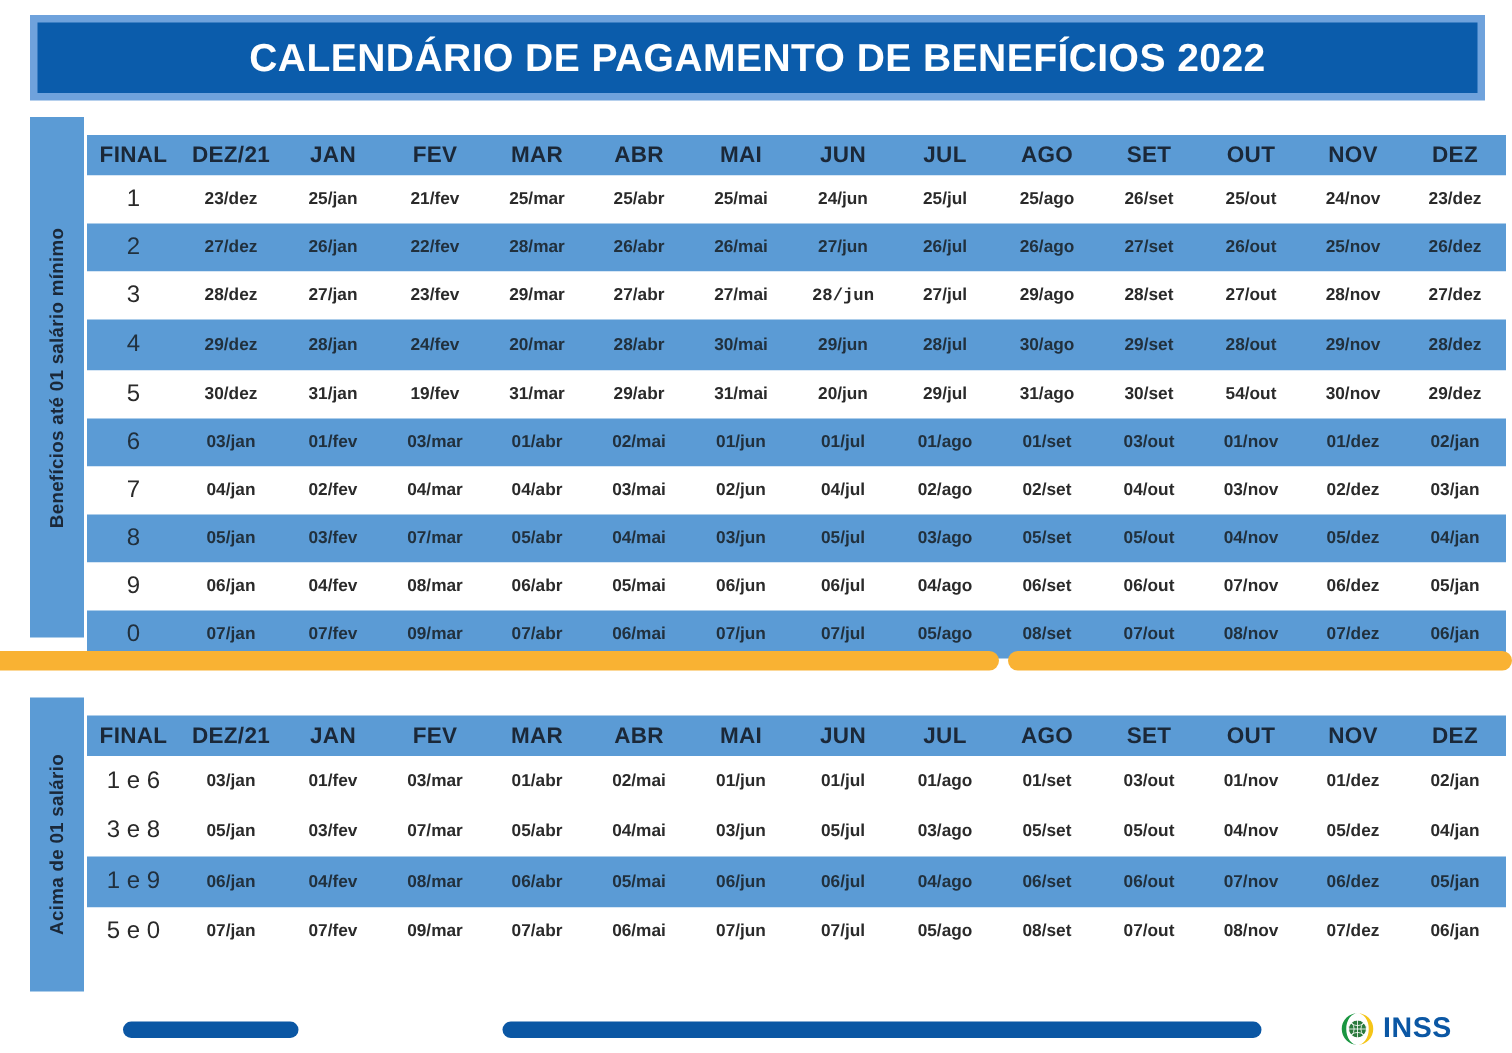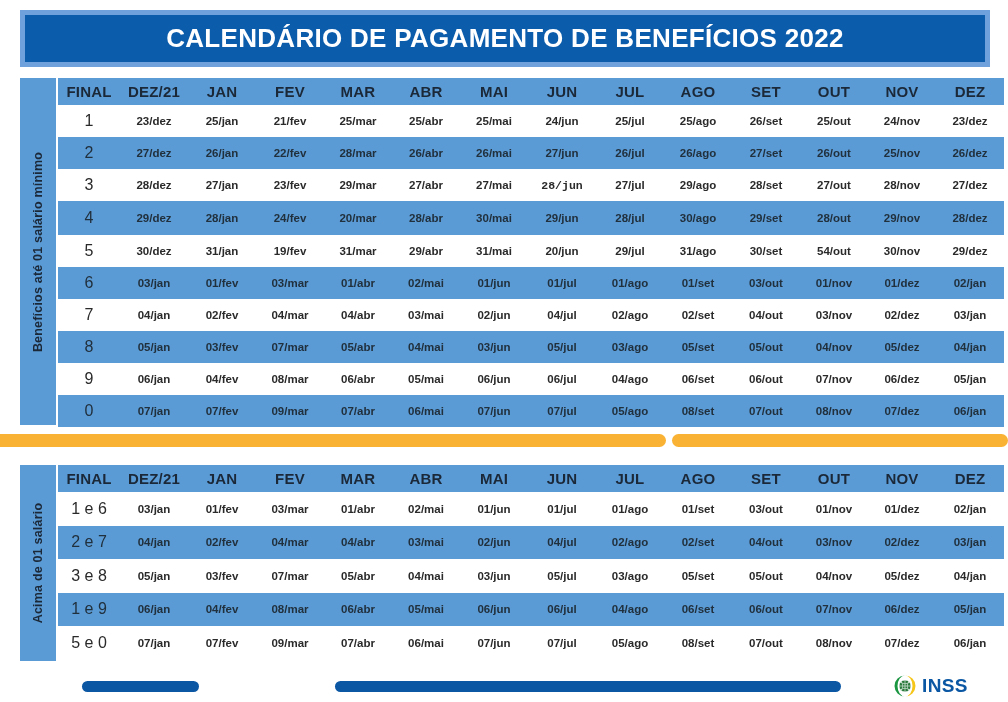--- a/index.html
+++ b/index.html
@@ -62,21 +62,21 @@
     white-space: nowrap;
     font-size: 12.5px;
     font-weight: bold;
     color: #1b2838;
     letter-spacing: 0.2px;
   }
 
   table.cal {
     position: absolute;
     left: 38px;
-    top: 0;
+    top: 12px;
     border-collapse: collapse;
     table-layout: fixed;
   }
   table.cal th, table.cal td {
     text-align: center;
     padding: 0;
     border: 0;
     white-space: nowrap;
   }
   table.cal thead th {
@@ -407,36 +407,20 @@
             <td style="height: 33.5px;">02/mai</td>
             <td style="height: 33.5px;">01/jun</td>
             <td style="height: 33.5px;">01/jul</td>
             <td style="height: 33.5px;">01/ago</td>
             <td style="height: 33.5px;">01/set</td>
             <td style="height: 33.5px;">03/out</td>
             <td style="height: 33.5px;">01/nov</td>
             <td style="height: 33.5px;">01/dez</td>
             <td style="height: 33.5px;">02/jan</td>
           </tr>
-          <tr class="even">
-            <td class="final" style="height: 33.5px;">2 e 7</td>
-            <td style="height: 33.5px;">04/jan</td>
-            <td style="height: 33.5px;">02/fev</td>
-            <td style="height: 33.5px;">04/mar</td>
-            <td style="height: 33.5px;">04/abr</td>
-            <td style="height: 33.5px;">03/mai</td>
-            <td style="height: 33.5px;">02/jun</td>
-            <td style="height: 33.5px;">04/jul</td>
-            <td style="height: 33.5px;">02/ago</td>
-            <td style="height: 33.5px;">02/set</td>
-            <td style="height: 33.5px;">04/out</td>
-            <td style="height: 33.5px;">03/nov</td>
-            <td style="height: 33.5px;">02/dez</td>
-            <td style="height: 33.5px;">03/jan</td>
-          </tr>
           <tr class="odd">
             <td class="final" style="height: 33.5px;">3 e 8</td>
             <td style="height: 33.5px;">05/jan</td>
             <td style="height: 33.5px;">03/fev</td>
             <td style="height: 33.5px;">07/mar</td>
             <td style="height: 33.5px;">05/abr</td>
             <td style="height: 33.5px;">04/mai</td>
             <td style="height: 33.5px;">03/jun</td>
             <td style="height: 33.5px;">05/jul</td>
             <td style="height: 33.5px;">03/ago</td>

